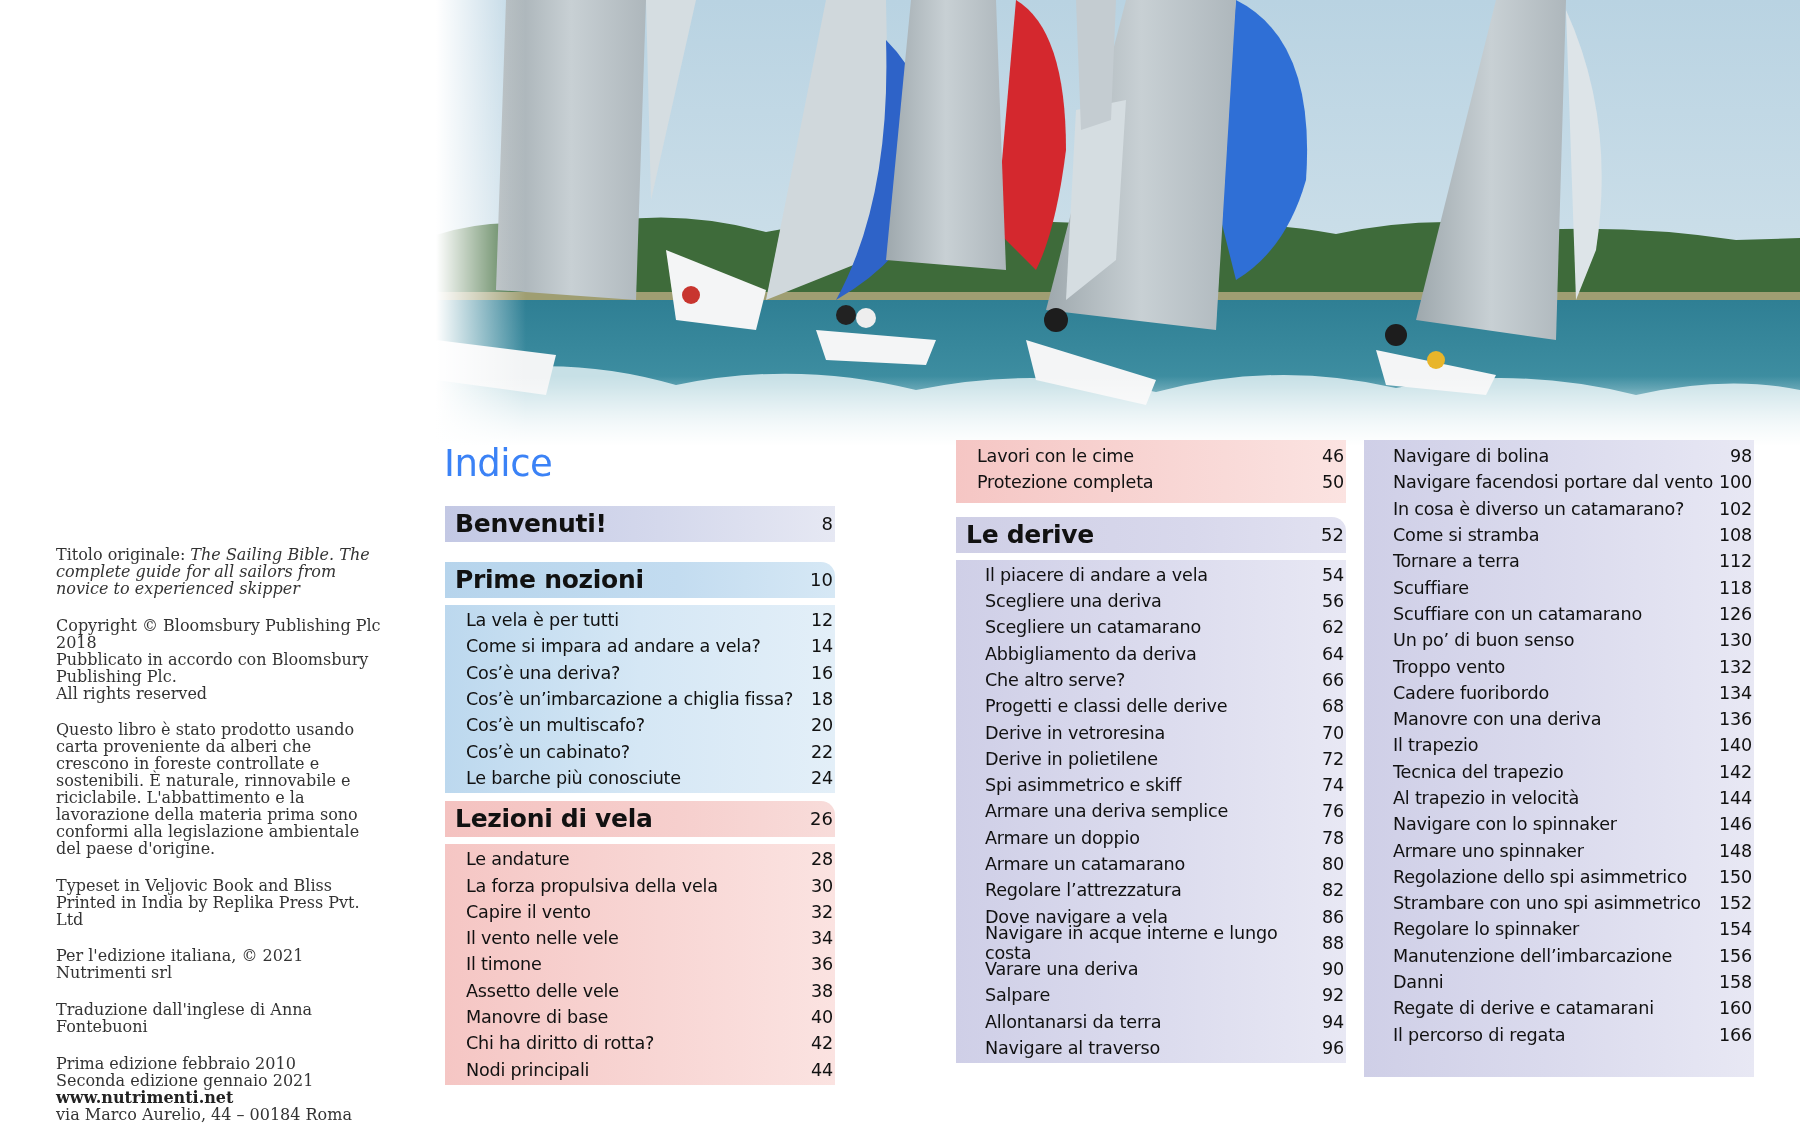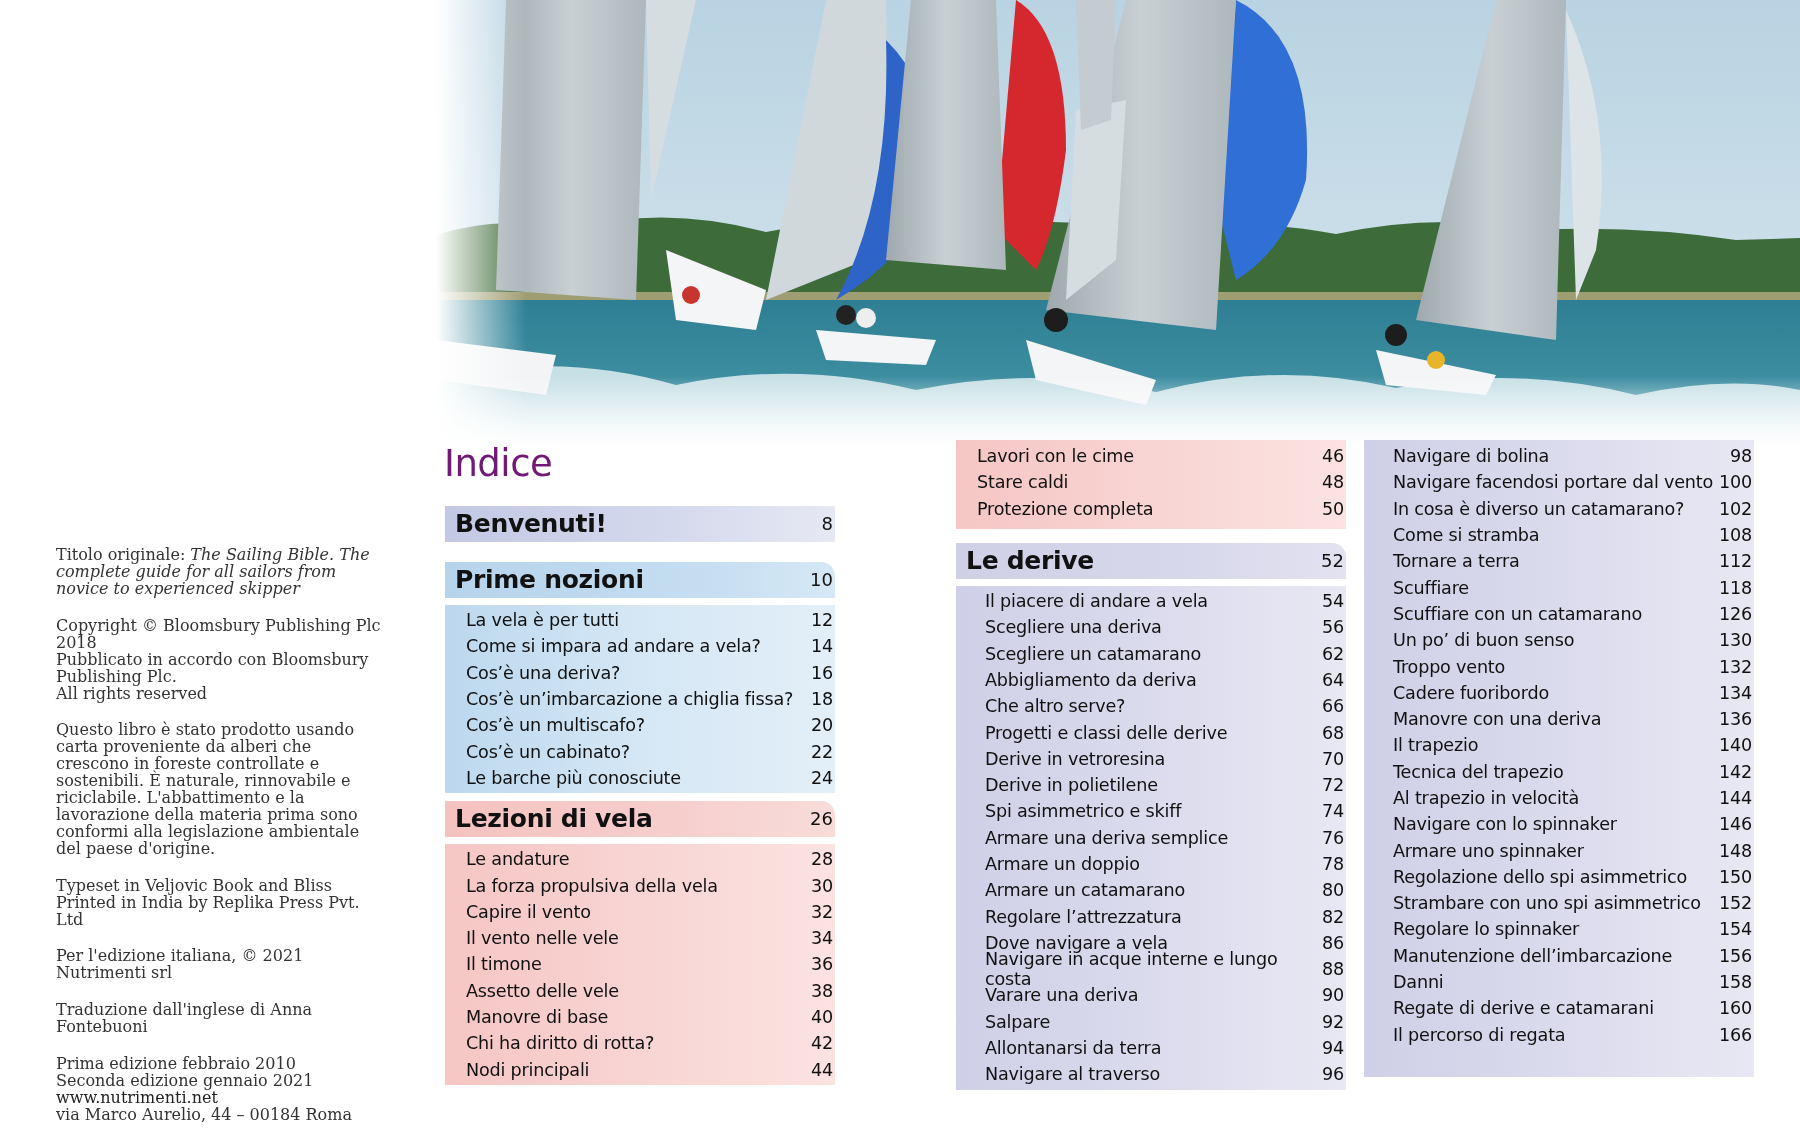--- a/index.html
+++ b/index.html
@@ -6,40 +6,40 @@
   html, body { width: 1800px; height: 1138px; background: #ffffff; overflow: hidden; }
   body { position: relative; font-family: "DejaVu Sans", sans-serif; color: #111; }
 
   
   .colophon {
     position: absolute; left: 56px; top: 546px; width: 330px;
     font-family: "DejaVu Serif", serif; font-size: 16px; line-height: 17px; color: #333;
   }
   .colophon p { margin-bottom: 19.6px; }
   .colophon i { font-style: italic; }
-  .colophon b { font-weight: normal; color: #222; }
+  .colophon b { font-weight: bold; color: #222; }
 
   
   .photo {
     position: absolute; left: 436px; top: 0; width: 1364px; height: 446px; overflow: hidden;
   }
   .photo svg { display: block; }
   .photo .fade-left {
     position: absolute; left: 0; top: 0; width: 90px; height: 100%;
     background: linear-gradient(to right, #ffffff 0%, rgba(255,255,255,0.6) 40%, rgba(255,255,255,0) 100%);
   }
   .photo .fade-bottom {
     position: absolute; left: 0; bottom: 0; width: 100%; height: 70px;
     background: linear-gradient(to bottom, rgba(255,255,255,0) 0%, rgba(255,255,255,0.75) 70%, #ffffff 100%);
   }
 
   
   .indice-title {
     position: absolute; left: 444px; top: 442px;
-    font-family: "DejaVu Sans", sans-serif; font-size: 37px; color: #701a75; letter-spacing: -0.5px;
+    font-family: "DejaVu Sans", sans-serif; font-size: 37px; color: #3b82f6; letter-spacing: -0.5px;
   }
 
   .col { position: absolute; width: 390px; }
   .col-1 { left: 445px; top: 506px; }
   .col-2 { left: 956px; top: 440px; }
   .col-3 { left: 1364px; top: 440px; }
 
   .section { margin-bottom: 16px; }
   .section-head {
     display: flex; justify-content: space-between; align-items: flex-end;
@@ -246,24 +246,20 @@
 
 <div class="col col-2">
 
   <div class="section" style="margin-bottom:14px;">
     <div class="section-body pink-body" style="margin-top:0; padding-top:3px; padding-bottom:7px;">
       <div class="entry">
           <span>Lavori con le cime</span>
           <span class="e-page">46</span>
         </div>
       <div class="entry">
-          <span>Stare caldi</span>
-          <span class="e-page">48</span>
-        </div>
-      <div class="entry">
           <span>Protezione completa</span>
           <span class="e-page">50</span>
         </div>
     </div>
   </div>
 
   <div class="section">
     <div class="section-head lav-head">
       <span class="h-title">Le derive</span>
       <span class="h-page">52</span>

